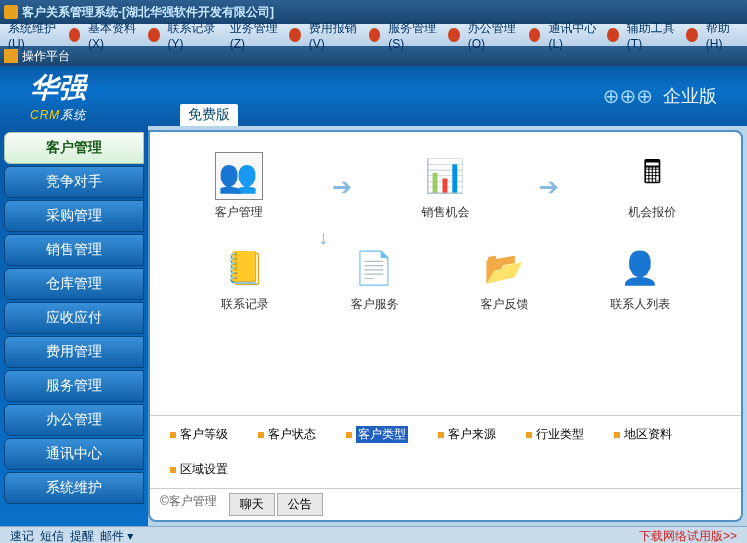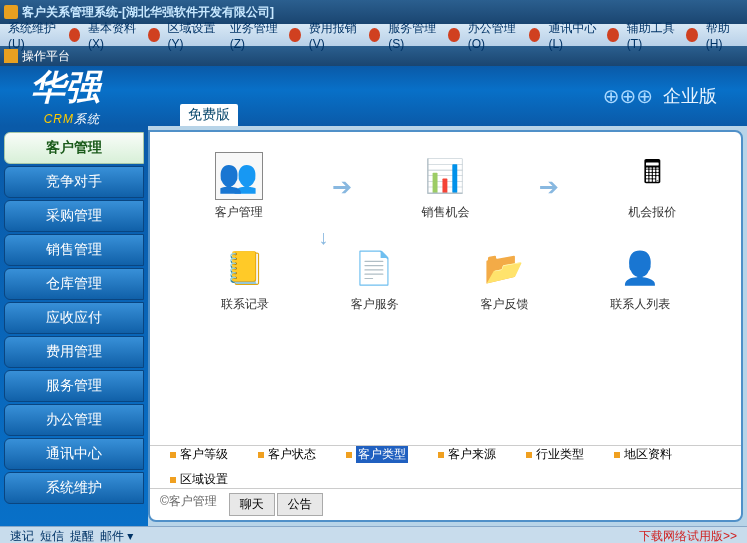--- a/index.html
+++ b/index.html
@@ -11,21 +11,21 @@
 
 .menubar { background: linear-gradient(#d8e8f5, #b8d0e8); height: 22px; display: flex; align-items: center; padding: 0 4px; gap: 2px; }
 .menu-icon { width: 14px; height: 14px; background: #d04020; border-radius: 50%; margin: 0 2px; display: inline-block; }
 .menu-item { color: #003366; padding: 2px 4px; cursor: pointer; }
 
 .subtitle { background: linear-gradient(#2b5f8f, #1a4570); color: #fff; height: 20px; display: flex; align-items: center; padding: 0 4px; }
 .sub-icon { width: 14px; height: 14px; background: #e8a020; margin-right: 4px; }
 
 .header-band { background: linear-gradient(#0a5aa8, #0870c8 40%, #0a5aa8); height: 60px; display: flex; align-items: center; justify-content: space-between; padding: 0 30px; position: relative; }
 .logo-area { display: flex; flex-direction: column; color: #fff; }
-.logo-main { font-size: 35px; font-weight: bold; font-style: italic; color: #fff; }
+.logo-main { font-size: 28px; font-weight: bold; font-style: italic; color: #fff; }
 .logo-sub { color: #ffcc00; font-size: 11px; text-align: right; letter-spacing: 1px; font-style: italic; }
 .logo-sub-white { color: #fff; }
 .header-right { display: flex; align-items: center; gap: 10px; }
 .globe-icon { color: #a8d8ff; font-size: 20px; }
 .edition { color: #e8f4ff; font-size: 18px; }
 .free-badge { position: absolute; left: 180px; bottom: 0; color: #0c4a6e; font-size: 14px; background: #fff; padding: 2px 8px; border-radius: 2px 2px 0 0; }
 
 .main-area { display: flex; height: 400px; }
 .sidebar { width: 148px; background: linear-gradient(#0a5aa8, #0870c8); padding: 4px 0; }
 .sidebar-item { height: 32px; margin: 2px 4px; border-radius: 6px 0 0 6px; display: flex; align-items: center; justify-content: center; color: #fff; font-size: 14px; cursor: pointer; background: linear-gradient(#3890d8, #1060a8); border: 1px solid #0a4580; }
@@ -34,21 +34,21 @@
 .content { flex: 1; background: #fff; border: 2px solid #5090c8; border-radius: 0 8px 8px 8px; margin: 4px 4px 4px 0; display: flex; flex-direction: column; }
 .workflow { flex: 1; padding: 20px 30px; position: relative; }
 .wf-row { display: flex; justify-content: space-around; margin-bottom: 10px; }
 .wf-node { display: flex; flex-direction: column; align-items: center; gap: 4px; cursor: pointer; }
 .wf-icon { width: 48px; height: 48px; display: flex; align-items: center; justify-content: center; font-size: 32px; border: 1px solid transparent; }
 .wf-icon.boxed { border: 1px solid #888; background: #f8f8f8; }
 .wf-label { color: #333; }
 .arrow-h { color: #88b8e0; font-size: 24px; align-self: center; }
 .arrow-v { color: #88b8e0; font-size: 20px; text-align: center; margin: -5px 0; }
 
-.links-row { border-top: 1px solid #ccc; padding: 0 20px; display: flex; flex-wrap: wrap; gap: 8px 30px; text-align: right; }
+.links-row { border-top: 1px solid #ccc; padding: 10px 20px; display: flex; flex-wrap: wrap; gap: 18px 30px; text-align: right; }
 .link-item { display: flex; align-items: center; gap: 4px; cursor: pointer; }
 .bullet { width: 6px; height: 6px; background: #f0a020; display: inline-block; }
 .link-item.active .link-text { background: #2060c0; color: #fff; padding: 0 2px; }
 
 .tabs-row { border-top: 1px solid #ccc; padding: 4px 10px; display: flex; align-items: flex-start; gap: 2px; }
 .tab { padding: 2px 10px; border: 1px solid #aaa; background: #e8e8e8; cursor: pointer; }
 .copyright { color: #666; margin-right: 10px; }
 
 .statusbar { height: 20px; background: #c8dcec; display: flex; align-items: center; justify-content: space-between; padding: 0 10px; border-top: 1px solid #88a8c8; }
 .status-left { display: flex; gap: 6px; }
@@ -61,21 +61,21 @@
 <div class="titlebar">
   <span class="titlebar-icon"></span>
   <span class="titlebar-text">客户关系管理系统-[湖北华强软件开发有限公司]</span>
 </div>
 
 <div class="menubar">
   <span class="menu-item">系统维护(U)</span>
   <span class="menu-icon"></span>
   <span class="menu-item">基本资料(X)</span>
   <span class="menu-icon"></span>
-  <span class="menu-item">区域设置(Y)</span>
+  <span class="menu-item">联系记录(Y)</span>
   <span class="menu-item">业务管理(Z)</span>
   <span class="menu-icon"></span>
   <span class="menu-item">费用报销(V)</span>
   <span class="menu-icon"></span>
   <span class="menu-item">服务管理(S)</span>
   <span class="menu-icon"></span>
   <span class="menu-item">办公管理(O)</span>
   <span class="menu-icon"></span>
   <span class="menu-item">通讯中心(L)</span>
   <span class="menu-icon"></span>

